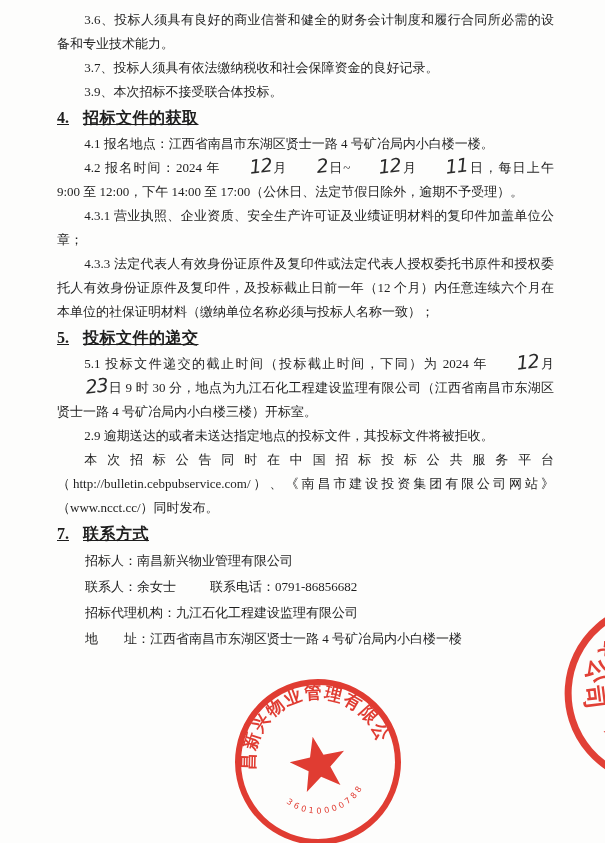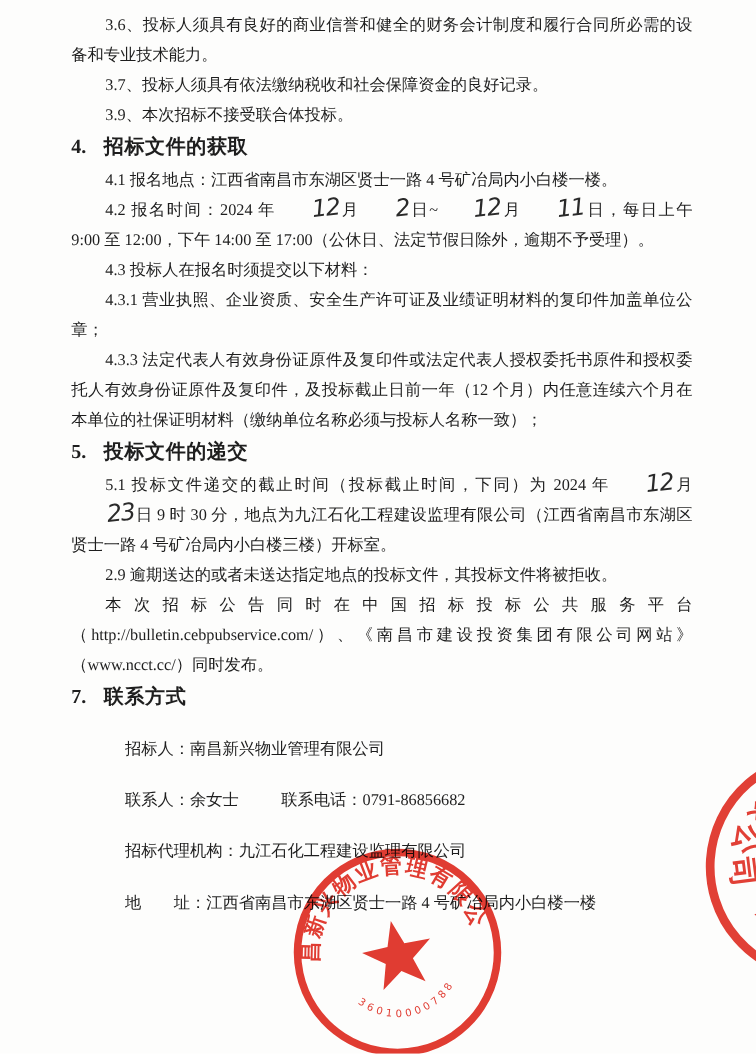--- a/index.html
+++ b/index.html
@@ -20,35 +20,36 @@
     text-align:justify;
   }
   .para{margin:0;text-indent:2.1em;}
   .heading{
     margin:1px 0 1px 0;
     font-size:16px;
     font-weight:bold;
     line-height:26px;
     text-indent:0;
     letter-spacing:0.5px;
+    text-decoration:underline;
   }
   .heading .hnum{margin-right:14px;letter-spacing:0;}
   .hw{
     display:inline-block;
     font-family:"DejaVu Sans",sans-serif;
     font-style:italic;
     font-weight:500;
     font-size:19px;
     line-height:10px;
     transform:rotate(-6deg) translateY(2px);
     letter-spacing:-1px;
     color:#2a2a2a;
     padding:0 1px;
   }
-  .contact-line{margin:15px;line-height:26px;text-indent:0;padding-left:28px;}
+  .contact-line{margin:0;line-height:26px;text-indent:0;padding-left:28px;}
   .contact-line .gap{display:inline-block;width:34px;}
   .stamp{
     position:absolute;
     mix-blend-mode:multiply;
     pointer-events:none;
   }
   .stamp-main{left:232px;top:676px;width:172px;height:172px;transform:rotate(-12deg);opacity:.92;}
   .stamp-edge{left:538px;top:592px;width:200px;height:205px;transform:rotate(4deg);opacity:.9;}
 </style>
 </head>
@@ -61,21 +62,20 @@
     <p class="para">3.6、投标人须具有良好的商业信誉和健全的财务会计制度和履行合同所必需的设备和专业技术能力。</p>
     <p class="para">3.7、投标人须具有依法缴纳税收和社会保障资金的良好记录。</p>
     <p class="para">3.9、本次招标不接受联合体投标。</p>
 
     <p class="heading"><span class="hnum">4.</span><span>招标文件的获取</span></p>
 
     <p class="para">4.1 报名地点：江西省南昌市东湖区贤士一路 4 号矿冶局内小白楼一楼。</p>
 
     <p class="para"><span>4.2 报名时间：2024 年</span><span class="hw">12</span><span>月</span><span class="hw">2</span><span>日~</span><span class="hw">12</span><span>月</span><span class="hw">11</span><span>日，每日上午 9:00 至 12:00，下午 14:00 至 17:00（公休日、法定节假日除外，逾期不予受理）。</span></p>
 
-    <p class="para">4.3 投标人在报名时须提交以下材料：</p>
     <p class="para">4.3.1 营业执照、企业资质、安全生产许可证及业绩证明材料的复印件加盖单位公章；</p>
     <p class="para">4.3.3 法定代表人有效身份证原件及复印件或法定代表人授权委托书原件和授权委托人有效身份证原件及复印件，及投标截止日前一年（12 个月）内任意连续六个月在本单位的社保证明材料（缴纳单位名称必须与投标人名称一致）；</p>
 
     <p class="heading"><span class="hnum">5.</span><span>投标文件的递交</span></p>
 
     <p class="para"><span>5.1 投标文件递交的截止时间（投标截止时间，下同）为 2024 年</span><span class="hw">12</span><span>月</span><span class="hw">23</span><span>日 9 时 30 分，地点为九江石化工程建设监理有限公司（江西省南昌市东湖区贤士一路 4 号矿冶局内小白楼三楼）开标室。</span></p>
 
     <p class="para">2.9 逾期送达的或者未送达指定地点的投标文件，其投标文件将被拒收。</p>
 
 

